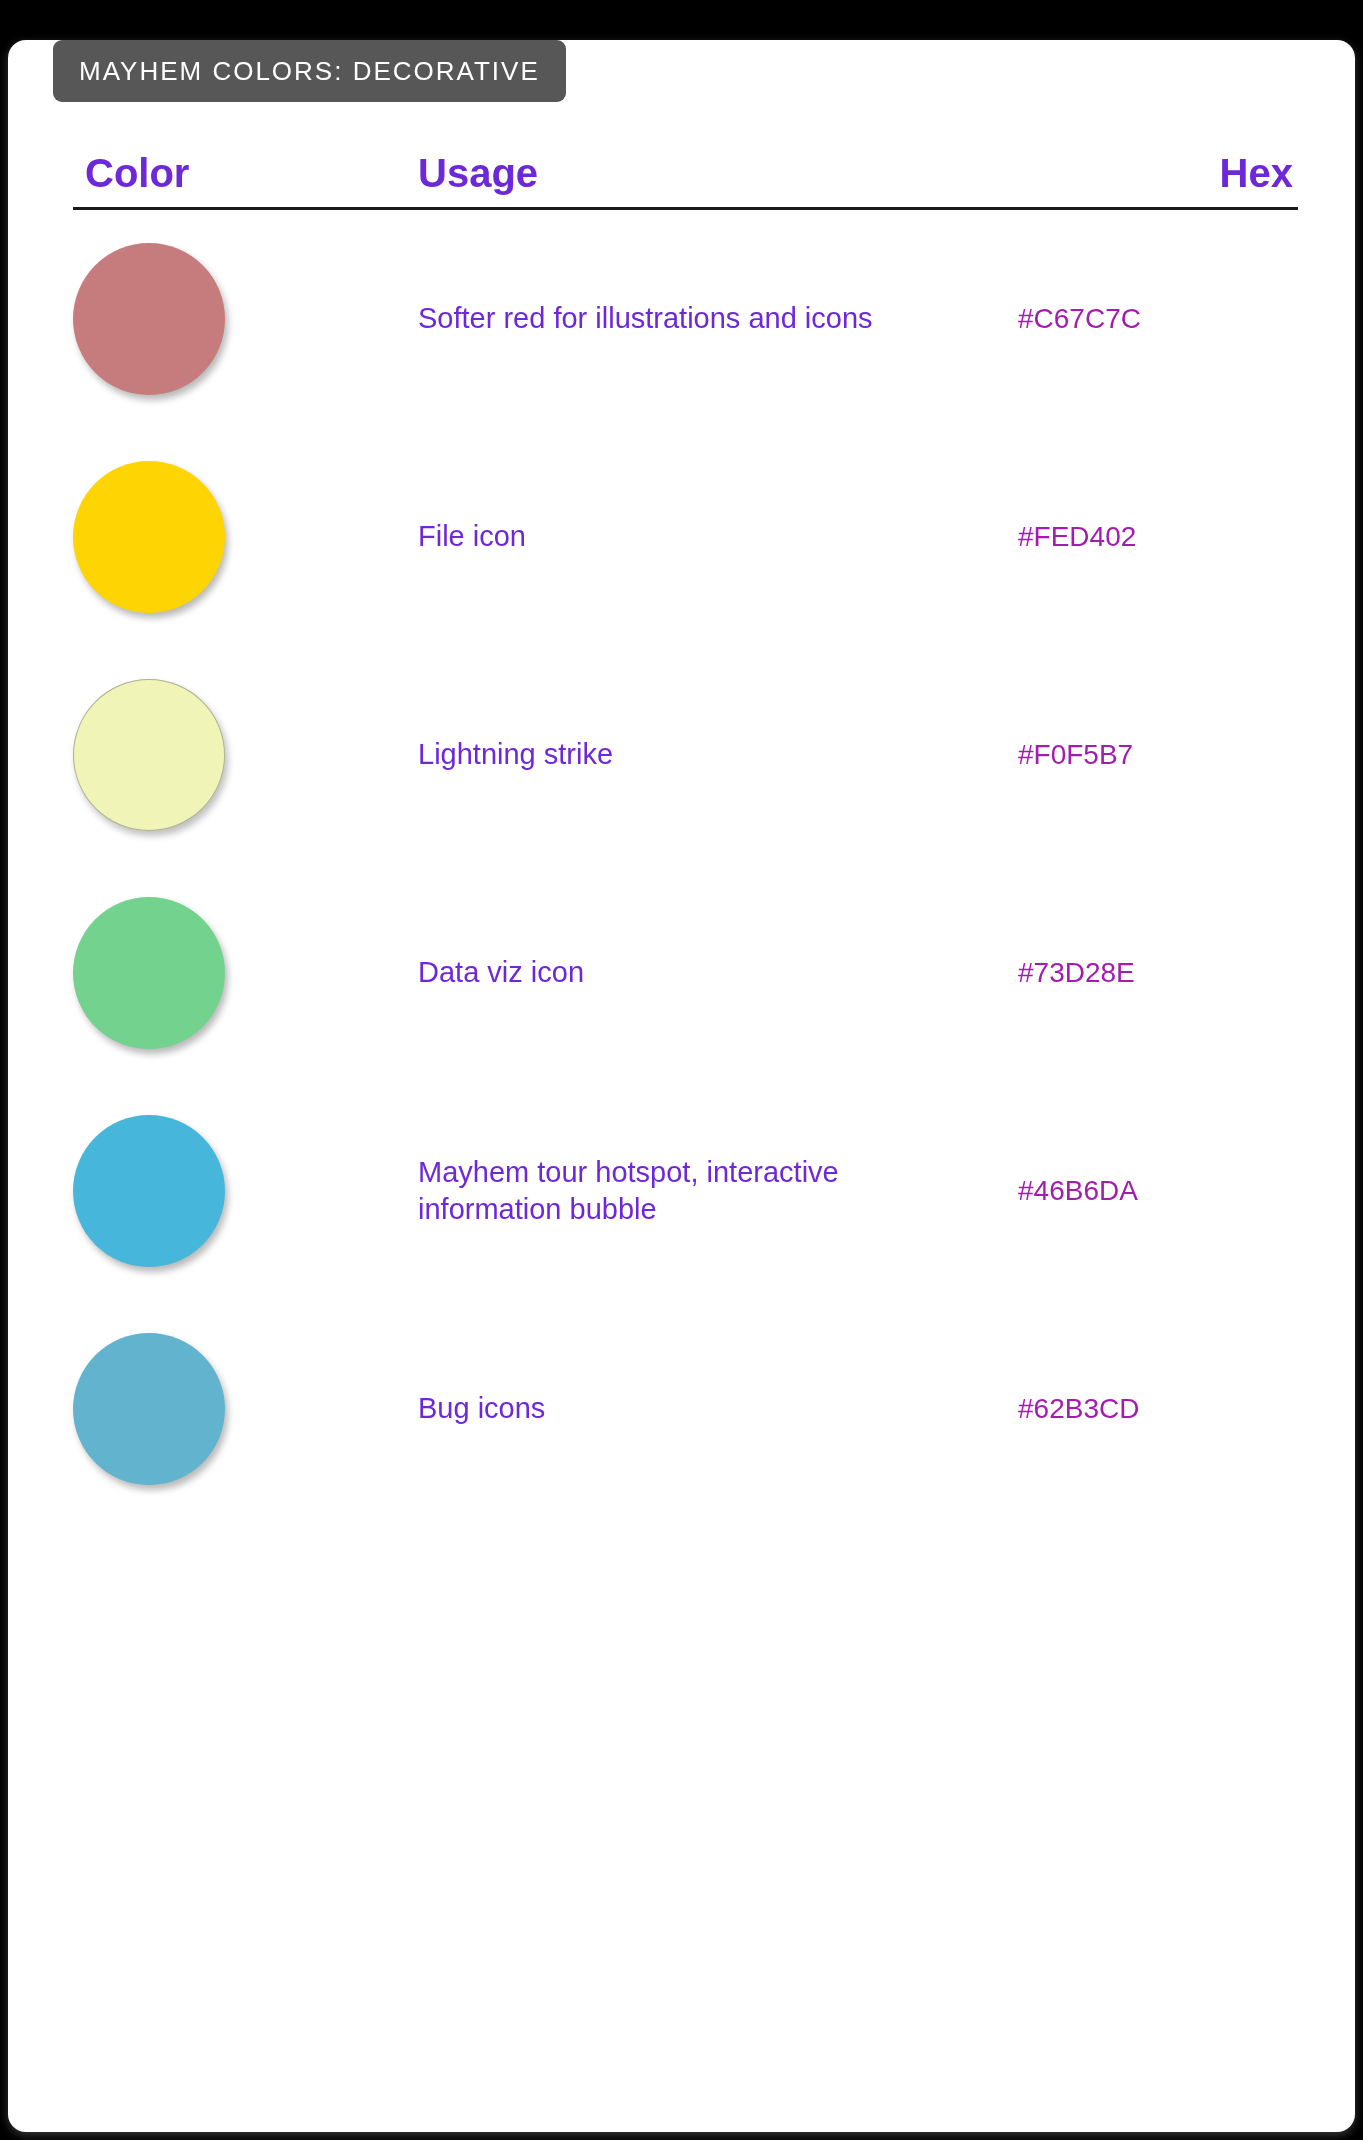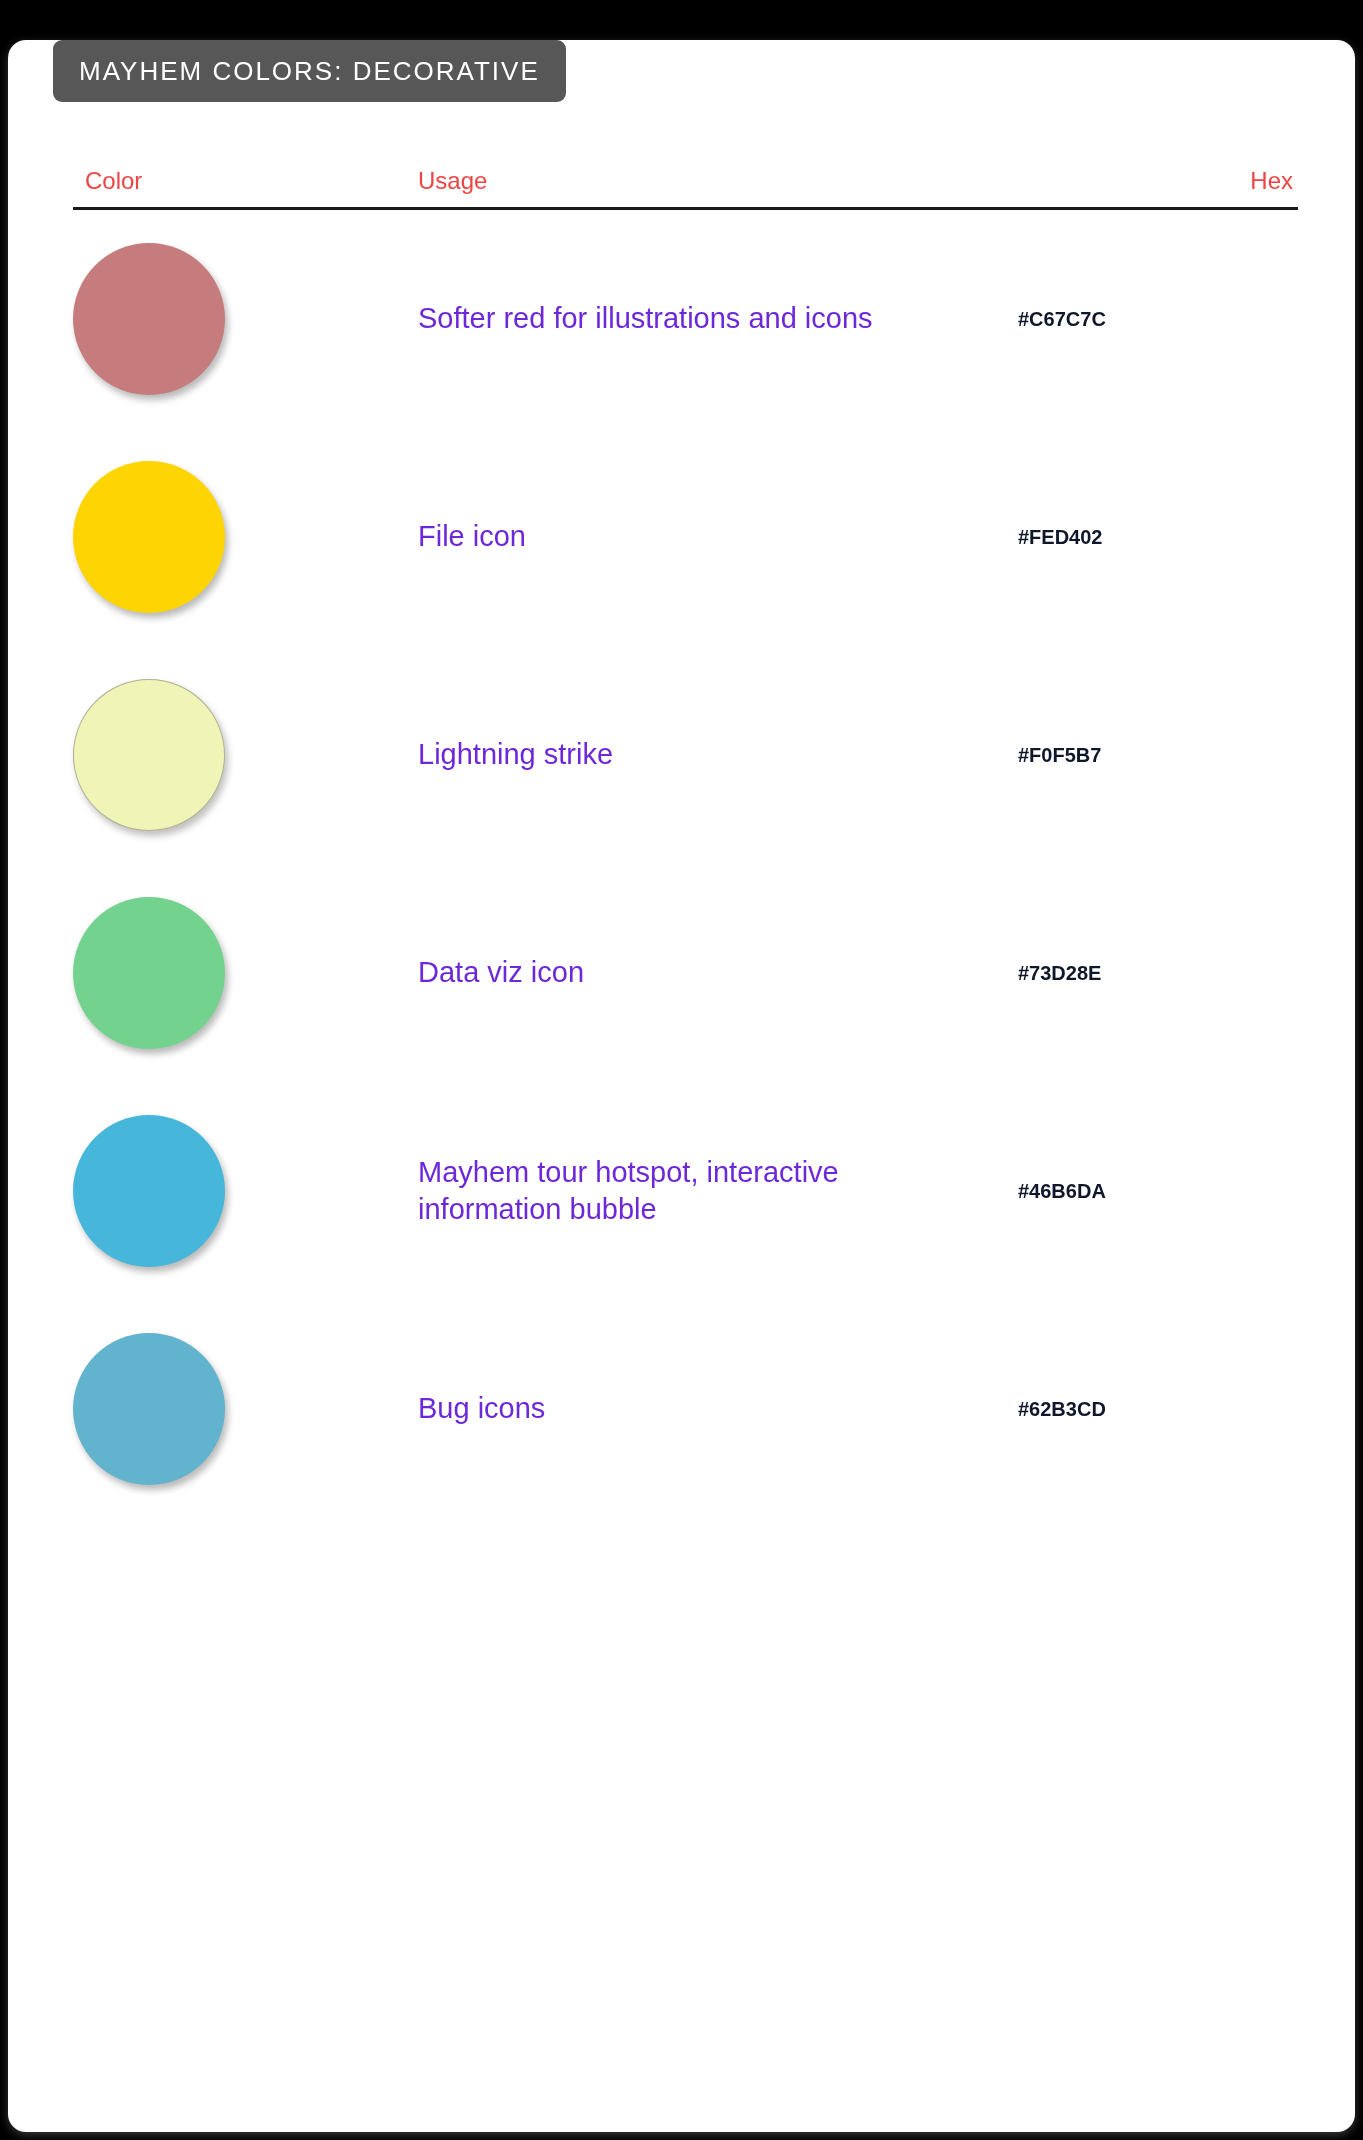--- a/index.html
+++ b/index.html
@@ -63,23 +63,23 @@
   }
 
   .thead {
     position: relative;
     height: 92px;
     border-bottom: 3px solid #1a1a1a;
   }
   .th {
     position: absolute;
     bottom: 14px;
-    font-size: 24px;
-    font-weight: normal;
-    color: #ef4444;
+    font-size: 40px;
+    font-weight: bold;
+    color: #6d28d9;
     line-height: 1;
     white-space: nowrap;
   }
   .th-color { left: 12px; }
   .th-usage { left: 345px; text-align: right; }
   .th-hex   { right: 5px; }
 
   .tbody { position: relative; }
 
   .row {
@@ -114,23 +114,23 @@
     color: #6d28d9;
     line-height: 1.28;
     padding-right: 30px;
     max-width: 560px;
   }
 
   .cell-hex {
     flex: 0 0 280px;
     text-align: left;
     padding-left: 40px;
-    font-size: 20px;
-    font-weight: bold;
-    color: #0f172a;
+    font-size: 28px;
+    font-weight: normal;
+    color: #a21caf;
     white-space: nowrap;
   }
 </style>
 </head>
 <body>
 
 <div id="page">
 
   <div class="card">
 

